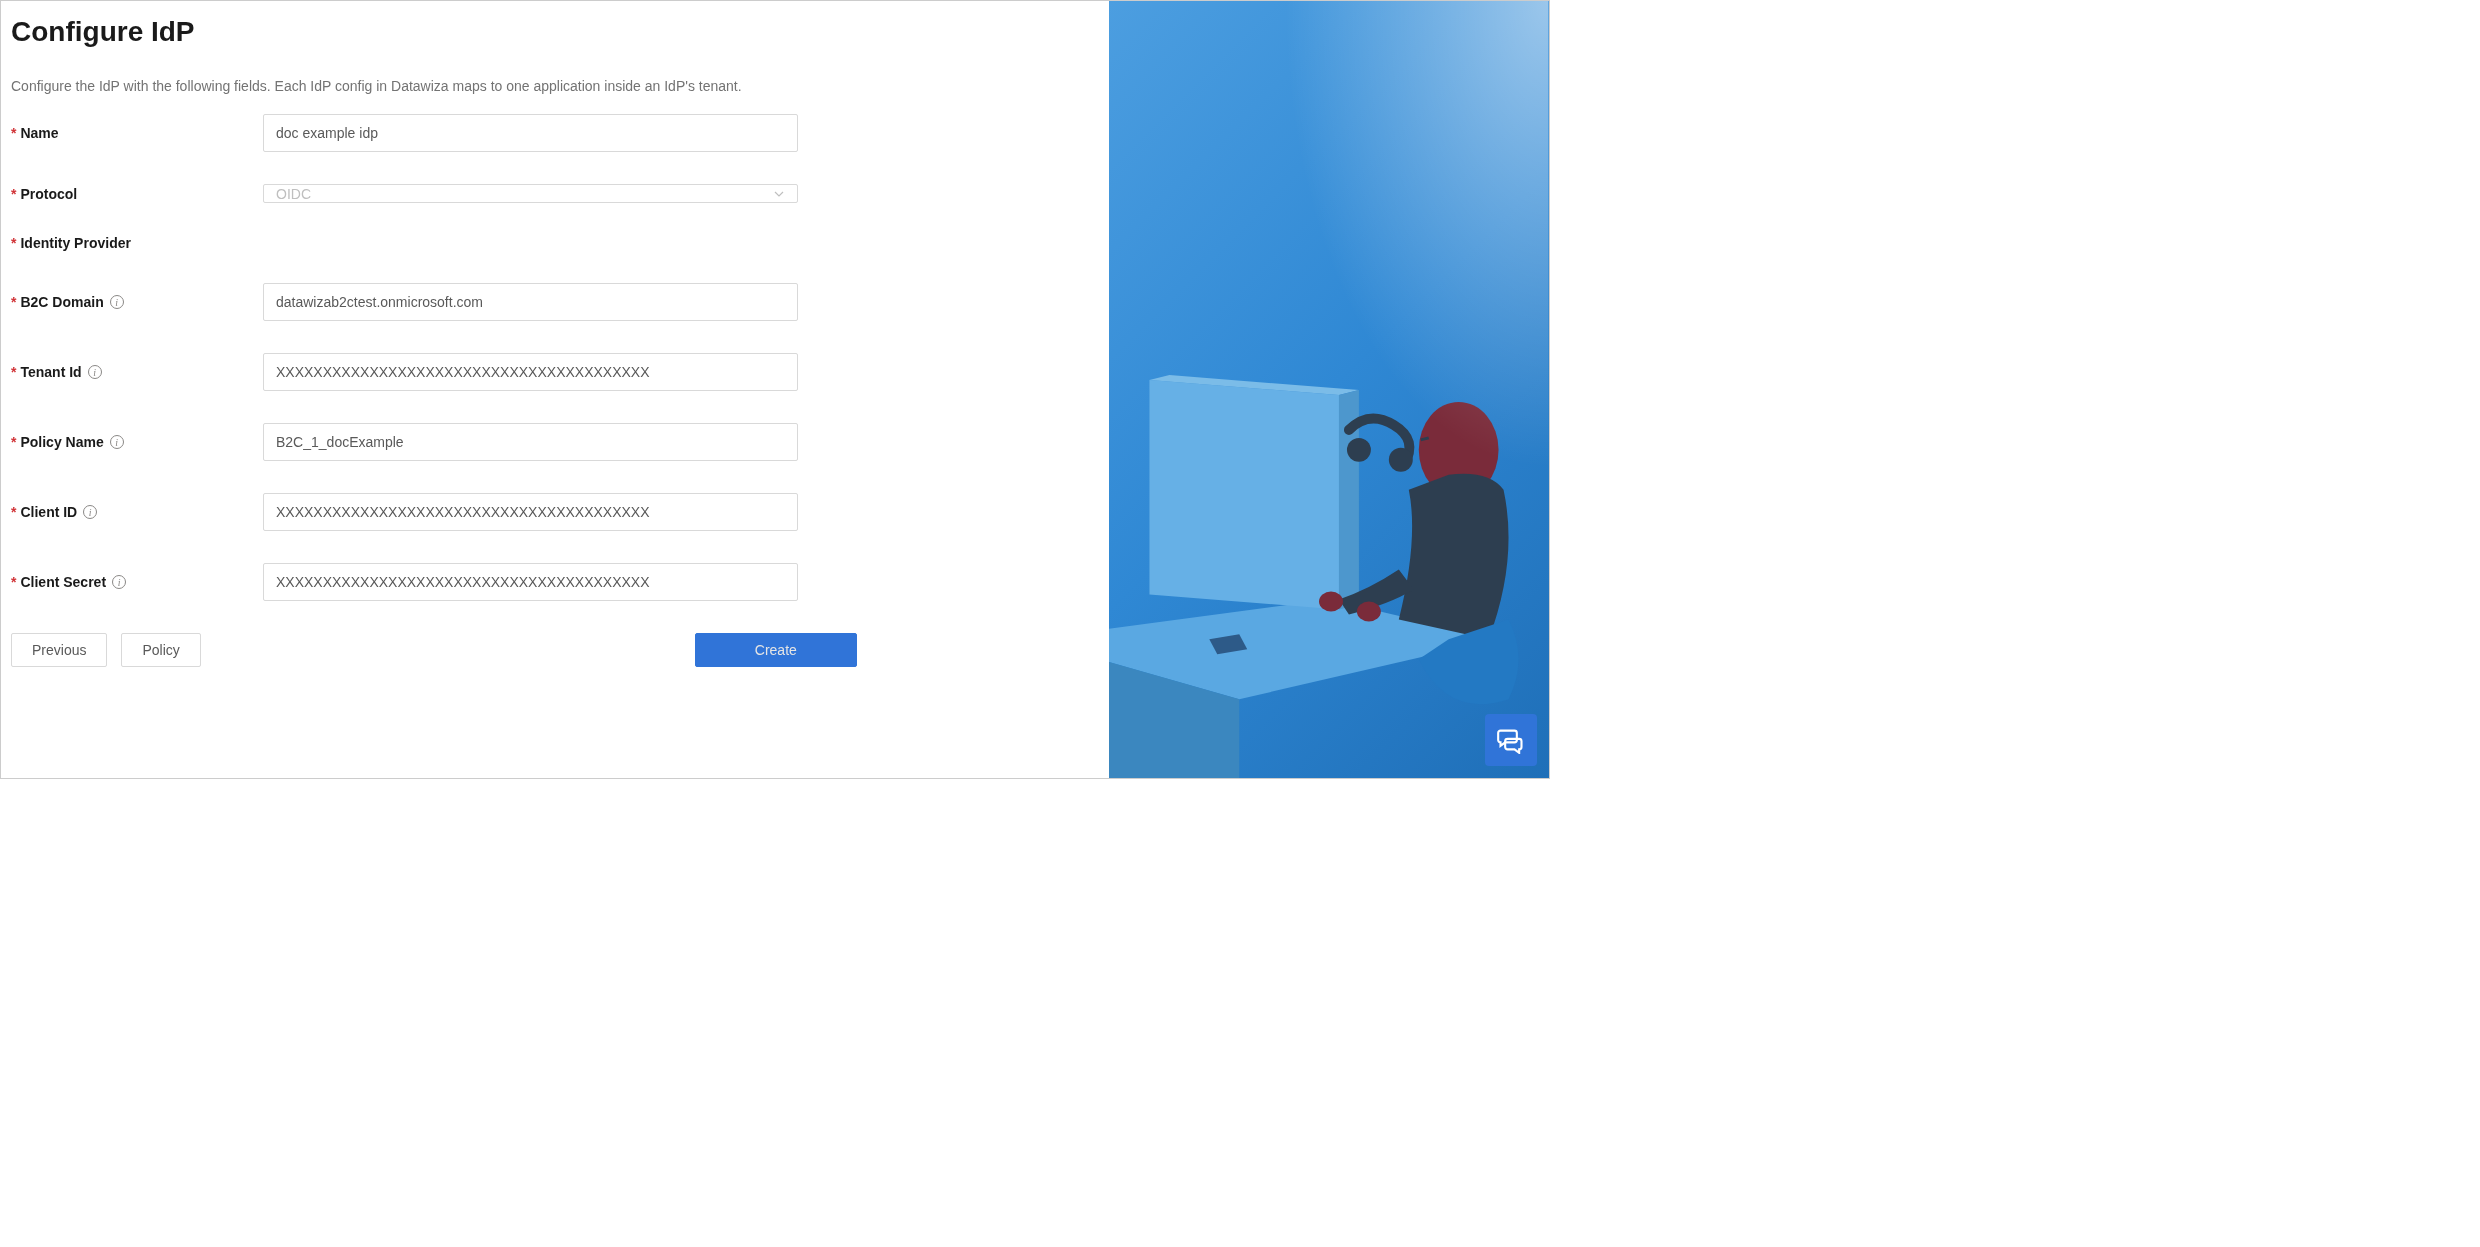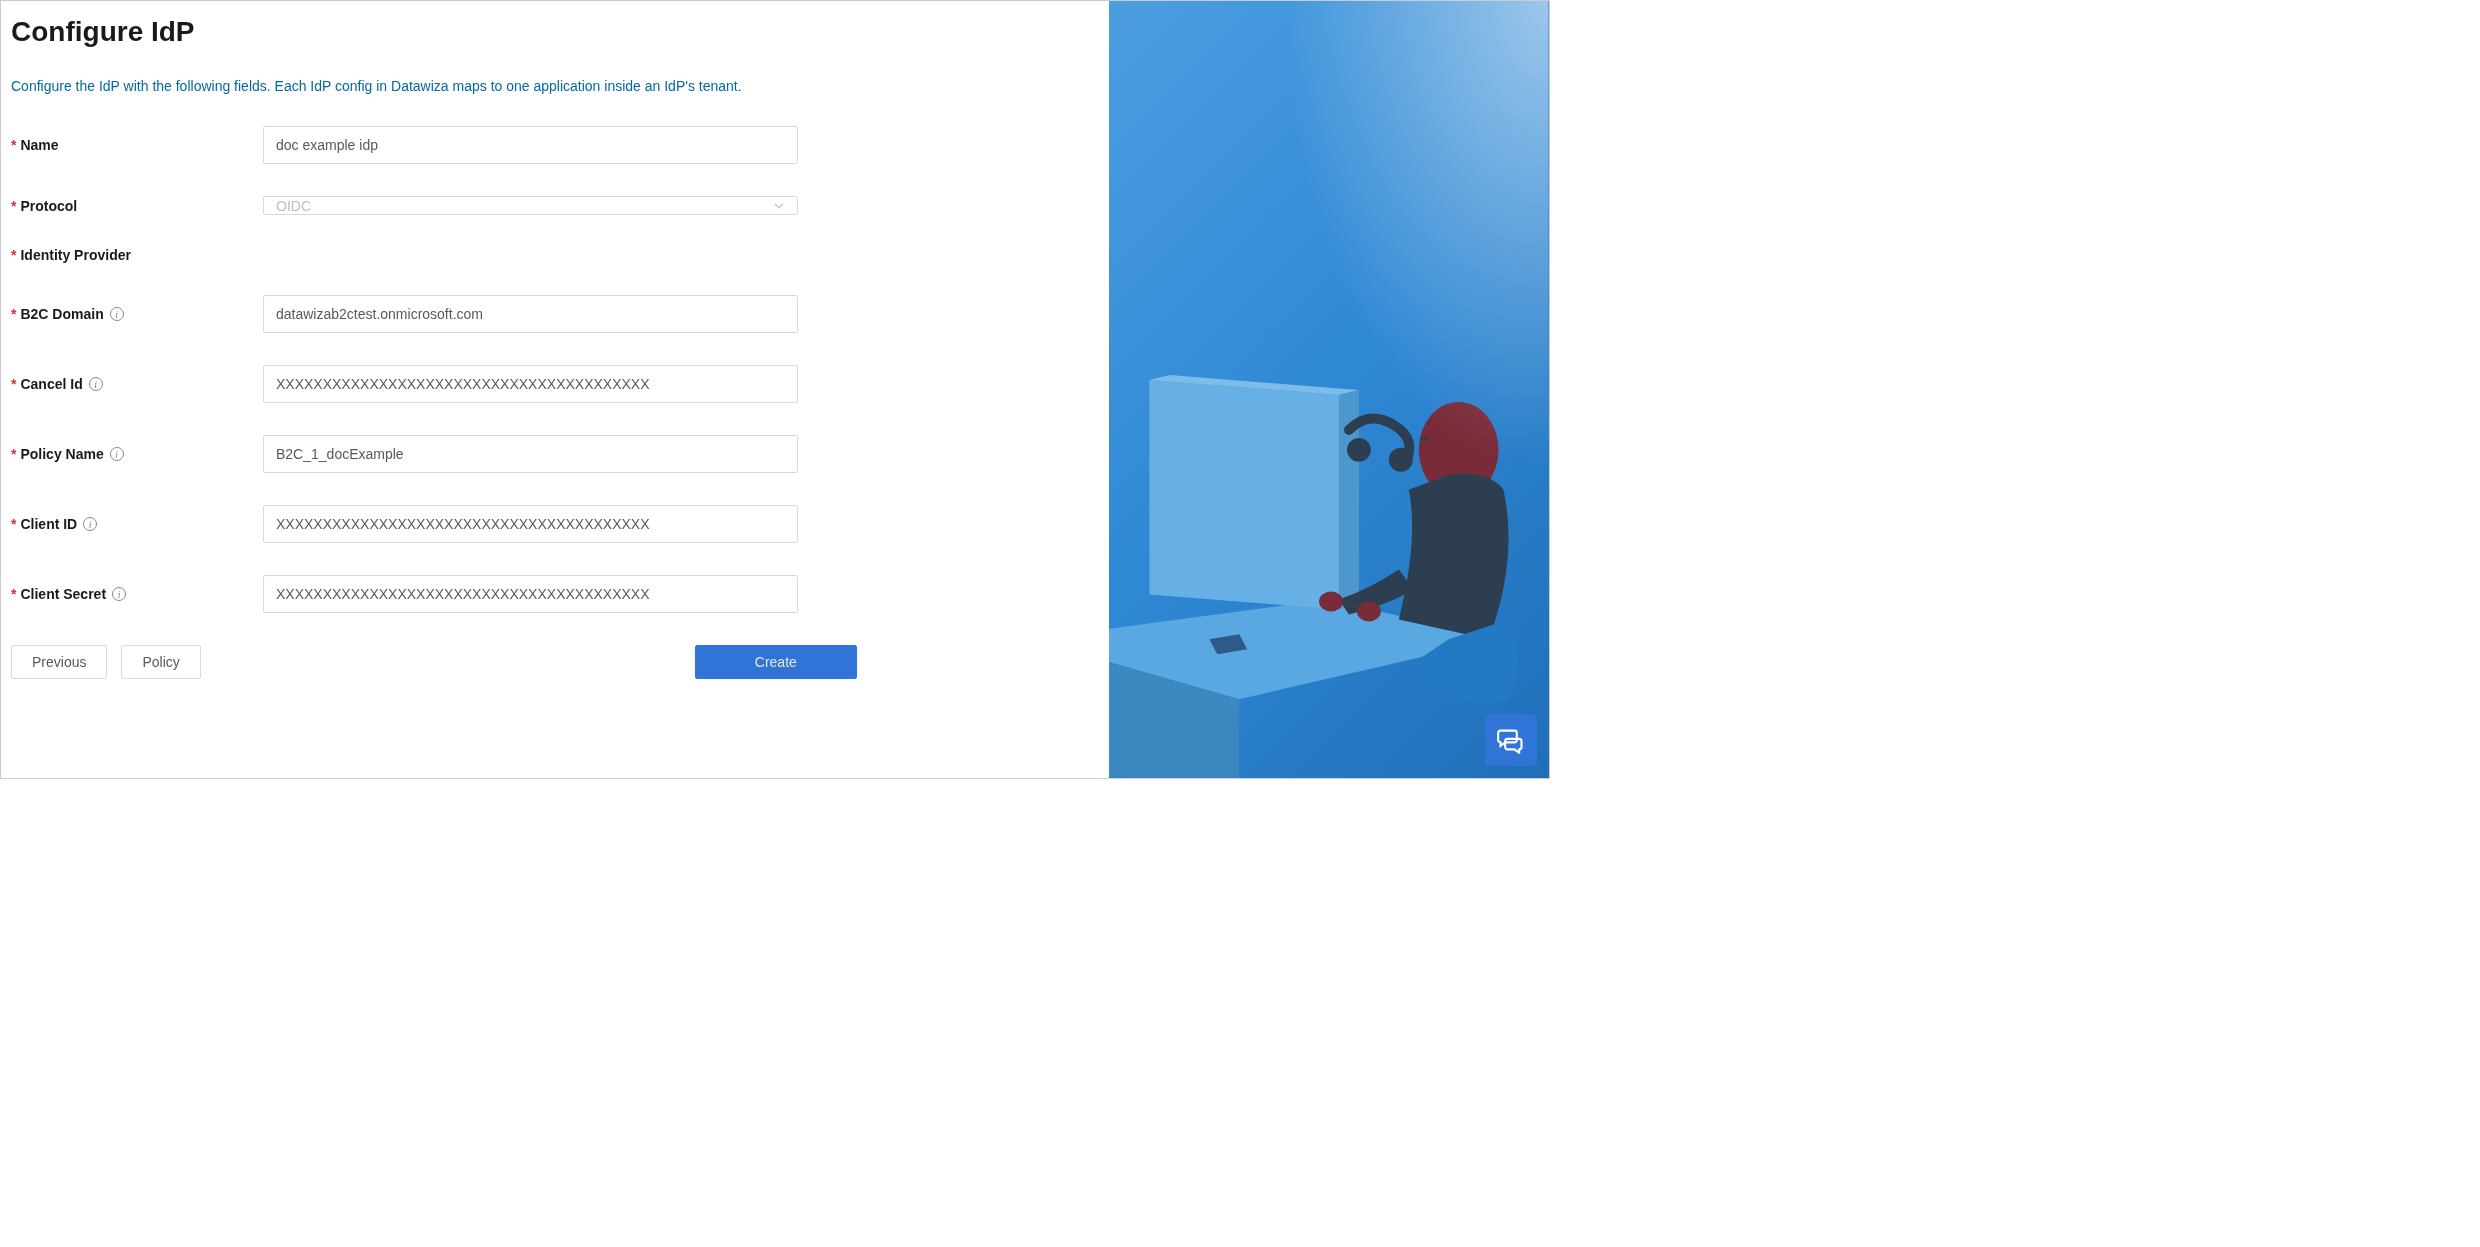--- a/index.html
+++ b/index.html
@@ -22,22 +22,22 @@
       padding: 15px 10px 15px 10px;
     }
     .page-title {
       font-size: 28px;
       font-weight: 600;
       color: #1a1a1a;
       margin-bottom: 30px;
     }
     .page-desc {
       font-size: 14px;
-      color: #0369a1;
-      margin-bottom: 32px;
+      color: #737373;
+      margin-bottom: 20px;
     }
     .form-row {
       display: flex;
       align-items: center;
       margin-bottom: 32px;
     }
     .form-label {
       width: 252px;
       font-size: 14px;
       color: #1a1a1a;
@@ -196,21 +196,21 @@
         <span class="required">*</span>
         <span>B2C Domain</span>
         <span class="info-icon">i</span>
       </div>
       <input class="form-input" value="datawizab2ctest.onmicrosoft.com" style="">
     </div>
 
     <div class="form-row">
       <div class="form-label">
         <span class="required">*</span>
-        <span>Cancel Id</span>
+        <span>Tenant Id</span>
         <span class="info-icon">i</span>
       </div>
       <input class="form-input" value="XXXXXXXXXXXXXXXXXXXXXXXXXXXXXXXXXXXXXXXX" style="">
     </div>
 
     <div class="form-row">
       <div class="form-label">
         <span class="required">*</span>
         <span>Policy Name</span>
         <span class="info-icon">i</span>

